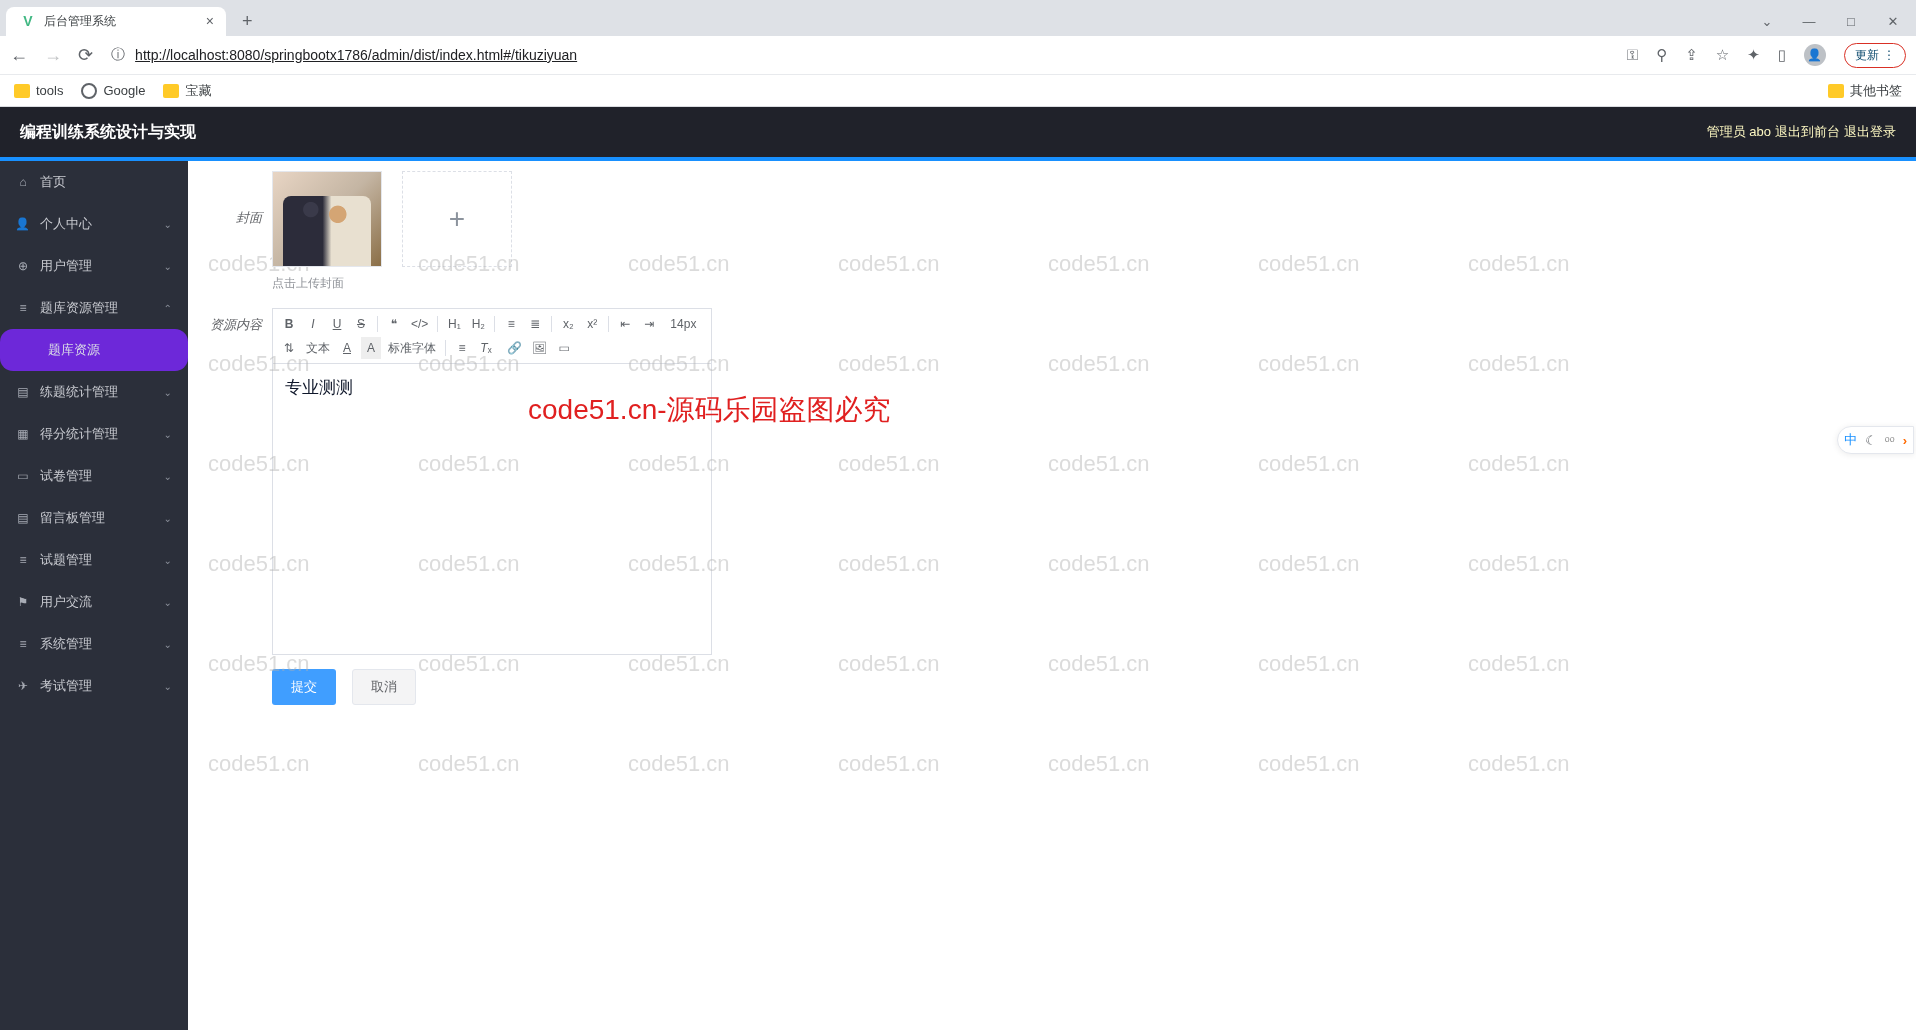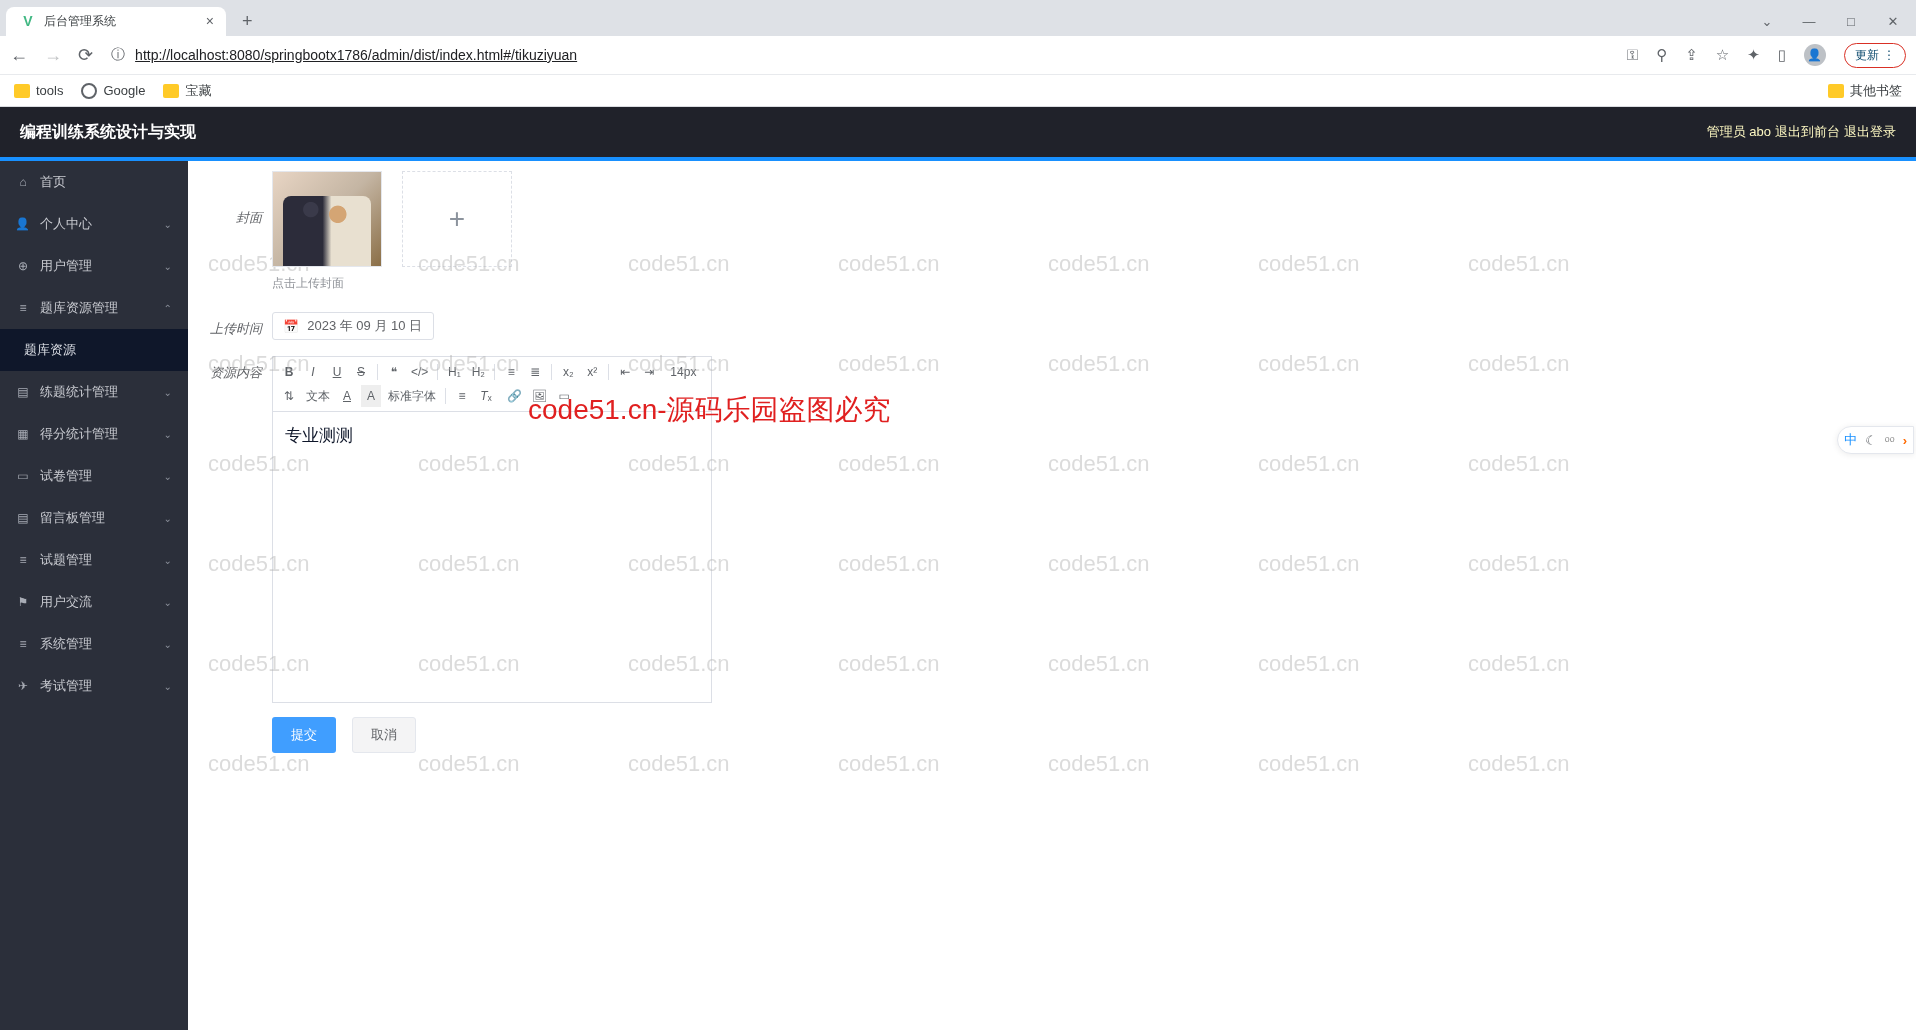--- a/index.html
+++ b/index.html
@@ -34,21 +34,21 @@
     .app-header { background: #20222a; color: #fff; display: flex; align-items: center; height: 50px; padding: 0 20px; }
     .app-header .title { font-size: 16px; font-weight: 600; }
     .app-header .spacer { flex: 1; }
     .app-header .h-link { font-size: 13px; color: #fef9c3; margin-left: 4px; cursor: pointer; }
     .blue-strip { height: 4px; background: #1890ff; }
 
     .app-body { flex: 1; display: flex; overflow: hidden; }
     .sidebar { width: 188px; background: #2b2f3a; color: #c8cad0; font-size: 13px; overflow-y: auto; }
     .side-item { display: flex; align-items: center; padding: 12px 16px; gap: 10px; cursor: pointer; }
     .side-item .chev { margin-left: auto; font-size: 10px; color: #8a8f9a; }
-    .side-sub { padding: 12px 16px 12px 24px; color: #dcdfe6; background: #0f172a; }
+    .side-sub { padding: 12px 16px 12px 48px; color: #dcdfe6; background: #6d28d9; border-radius: 13px; }
     .side-icon { width: 14px; display: inline-flex; justify-content: center; font-size: 12px; color: #a8acb5; }
 
     .main { flex: 1; background: #fff; overflow-y: auto; padding: 10px 20px 20px 10px; position: relative; }
     .form-row { display: flex; align-items: flex-start; margin-bottom: 10px; }
     .form-label { width: 74px; text-align: right; padding-right: 10px; font-size: 13px; color: #606266; padding-top: 8px; font-style: italic; }
 
     .cover-wrap { display: flex; gap: 20px; }
     .cover-img { width: 110px; height: 96px; background: linear-gradient(135deg, #e8d5c4, #c4b5a3, #8b6f47); border: 1px solid #e4e7ed; position: relative; }
     .cover-img::after { content: ''; position: absolute; inset: 0; background: radial-gradient(circle at 35% 40%, #3a3a4a 8%, transparent 9%), radial-gradient(circle at 60% 45%, #d4a574 10%, transparent 11%); }
     .cover-anime { position: absolute; bottom: 0; left: 10px; right: 10px; height: 70px; background: linear-gradient(to right, #2c2c3a 45%, #e8e0d0 55%); border-radius: 8px 8px 0 0; }
@@ -270,27 +270,20 @@
           <div class="cover-wrap">
             <div class="cover-img">
                 <div class="cover-anime"></div>
               </div>
             <div class="add-box">+</div>
           </div>
           <div class="hint">点击上传封面</div>
         </div>
       </div>
 
-      <div class="form-row" style="margin-top:20px;">
-        <div class="form-label">上传时间</div>
-        <div class="date-input">
-          <span class="date-icon">📅</span>
-          <span>2023 年 09 月 10 日</span>
-        </div>
-      </div>
 
       <div class="form-row" style="margin-top:16px;">
         <div class="form-label">资源内容</div>
         <div class="editor">
           <div class="toolbar">
             <span class="tb-btn">
                 <b>B</b>
               </span>
             <span class="tb-btn">
                 <i>I</i>

